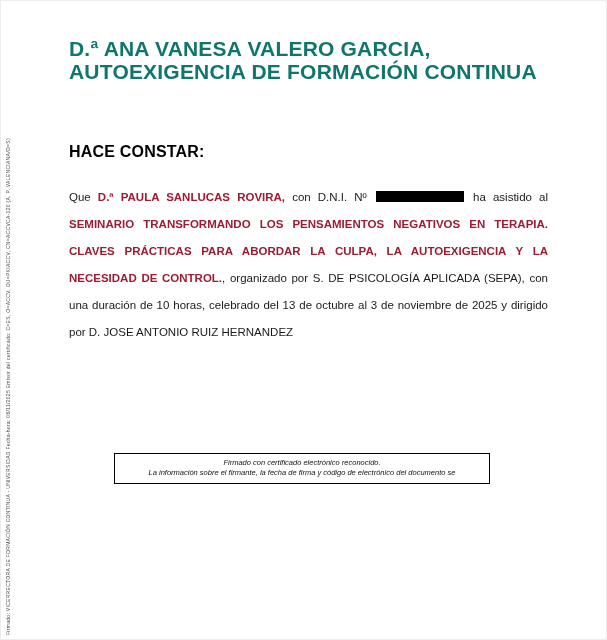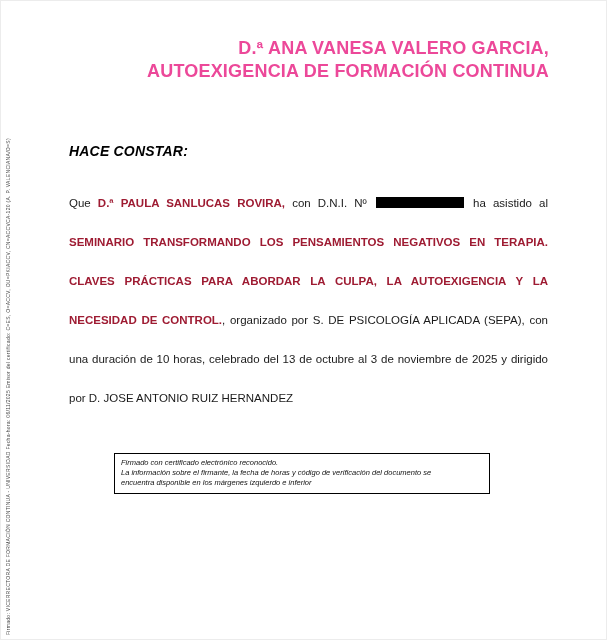--- a/index.html
+++ b/index.html
@@ -23,41 +23,39 @@
     transform-origin:0 0;
     font-size:5px;
     letter-spacing:0.3px;
     color:#4a4a4a;
     white-space:nowrap;
     overflow:hidden;
   }
   .title {
     position:absolute;
     left:68px; top:36px; width:480px;
-    color:#ec4899;
+    color:#0f766e;
     font-weight:bold;
-    font-size:18px;
+    font-size:21px;
     line-height:23px;
     letter-spacing:0.2px;
-    text-align:right;
   }
   .hace {
     position:absolute;
     left:68px; top:142px;
-    font-size:14px;
+    font-size:16px;
     font-weight:bold;
     color:#000000;
     letter-spacing:0.2px;
-    font-style:italic;
   }
   .body-par {
     position:absolute;
     left:68px; top:183px; width:479px;
     font-size:11.5px;
-    line-height:39px;
+    line-height:27px;
     text-align:justify;
     color:#1a1a1a;
   }
   .maroon {
     color:#9e1b32;
     font-weight:bold;
   }
   .redact {
     display:inline-block;
     width:88px; height:11px;
@@ -69,20 +67,21 @@
     position:absolute;
     left:68px; top:420px;
     font-size:11.5px;
     color:#1a1a1a;
   }
   .sig-box {
     position:absolute;
     left:113px; top:452px; width:376px;
     border:1px solid #000000;
     padding:4px 6px 5px 6px;
+    text-align:center;
     font-size:7.5px;
     font-style:italic;
     line-height:10px;
     color:#111111;
   }
 </style>
 </head>
 <body>
 
 <div class="page">
@@ -94,17 +93,16 @@
     <div>AUTOEXIGENCIA DE FORMACIÓN CONTINUA</div>
   </div>
 
   <div class="hace">HACE CONSTAR:</div>
 
   <p class="body-par"><span>Que </span><span class="maroon">D.ª PAULA SANLUCAS ROVIRA,</span><span> con D.N.I. Nº </span><span class="redact"></span><span> ha asistido al </span><span class="maroon">SEMINARIO TRANSFORMANDO LOS PENSAMIENTOS NEGATIVOS EN TERAPIA. CLAVES PRÁCTICAS PARA ABORDAR LA CULPA, LA AUTOEXIGENCIA Y LA NECESIDAD DE CONTROL.</span><span>, organizado por S. DE PSICOLOGÍA APLICADA (SEPA), con una duración de 10 horas, celebrado del 13 de octubre al 3 de noviembre de 2025 y dirigido por D. JOSE ANTONIO RUIZ HERNANDEZ</span></p>
 
 
   <div class="sig-box">
     <div>Firmado con certificado electrónico reconocido.</div>
-    <div>La información sobre el firmante, la fecha de horas y código de verificación del documento se</div>
-    <div>encuentra disponible en los márgenes izquierdo e inferior</div>
+    <div>La información sobre el firmante, la fecha de firma y código de electrónico del documento se</div>
   </div>
 
 </div>
 
 </body></html>

